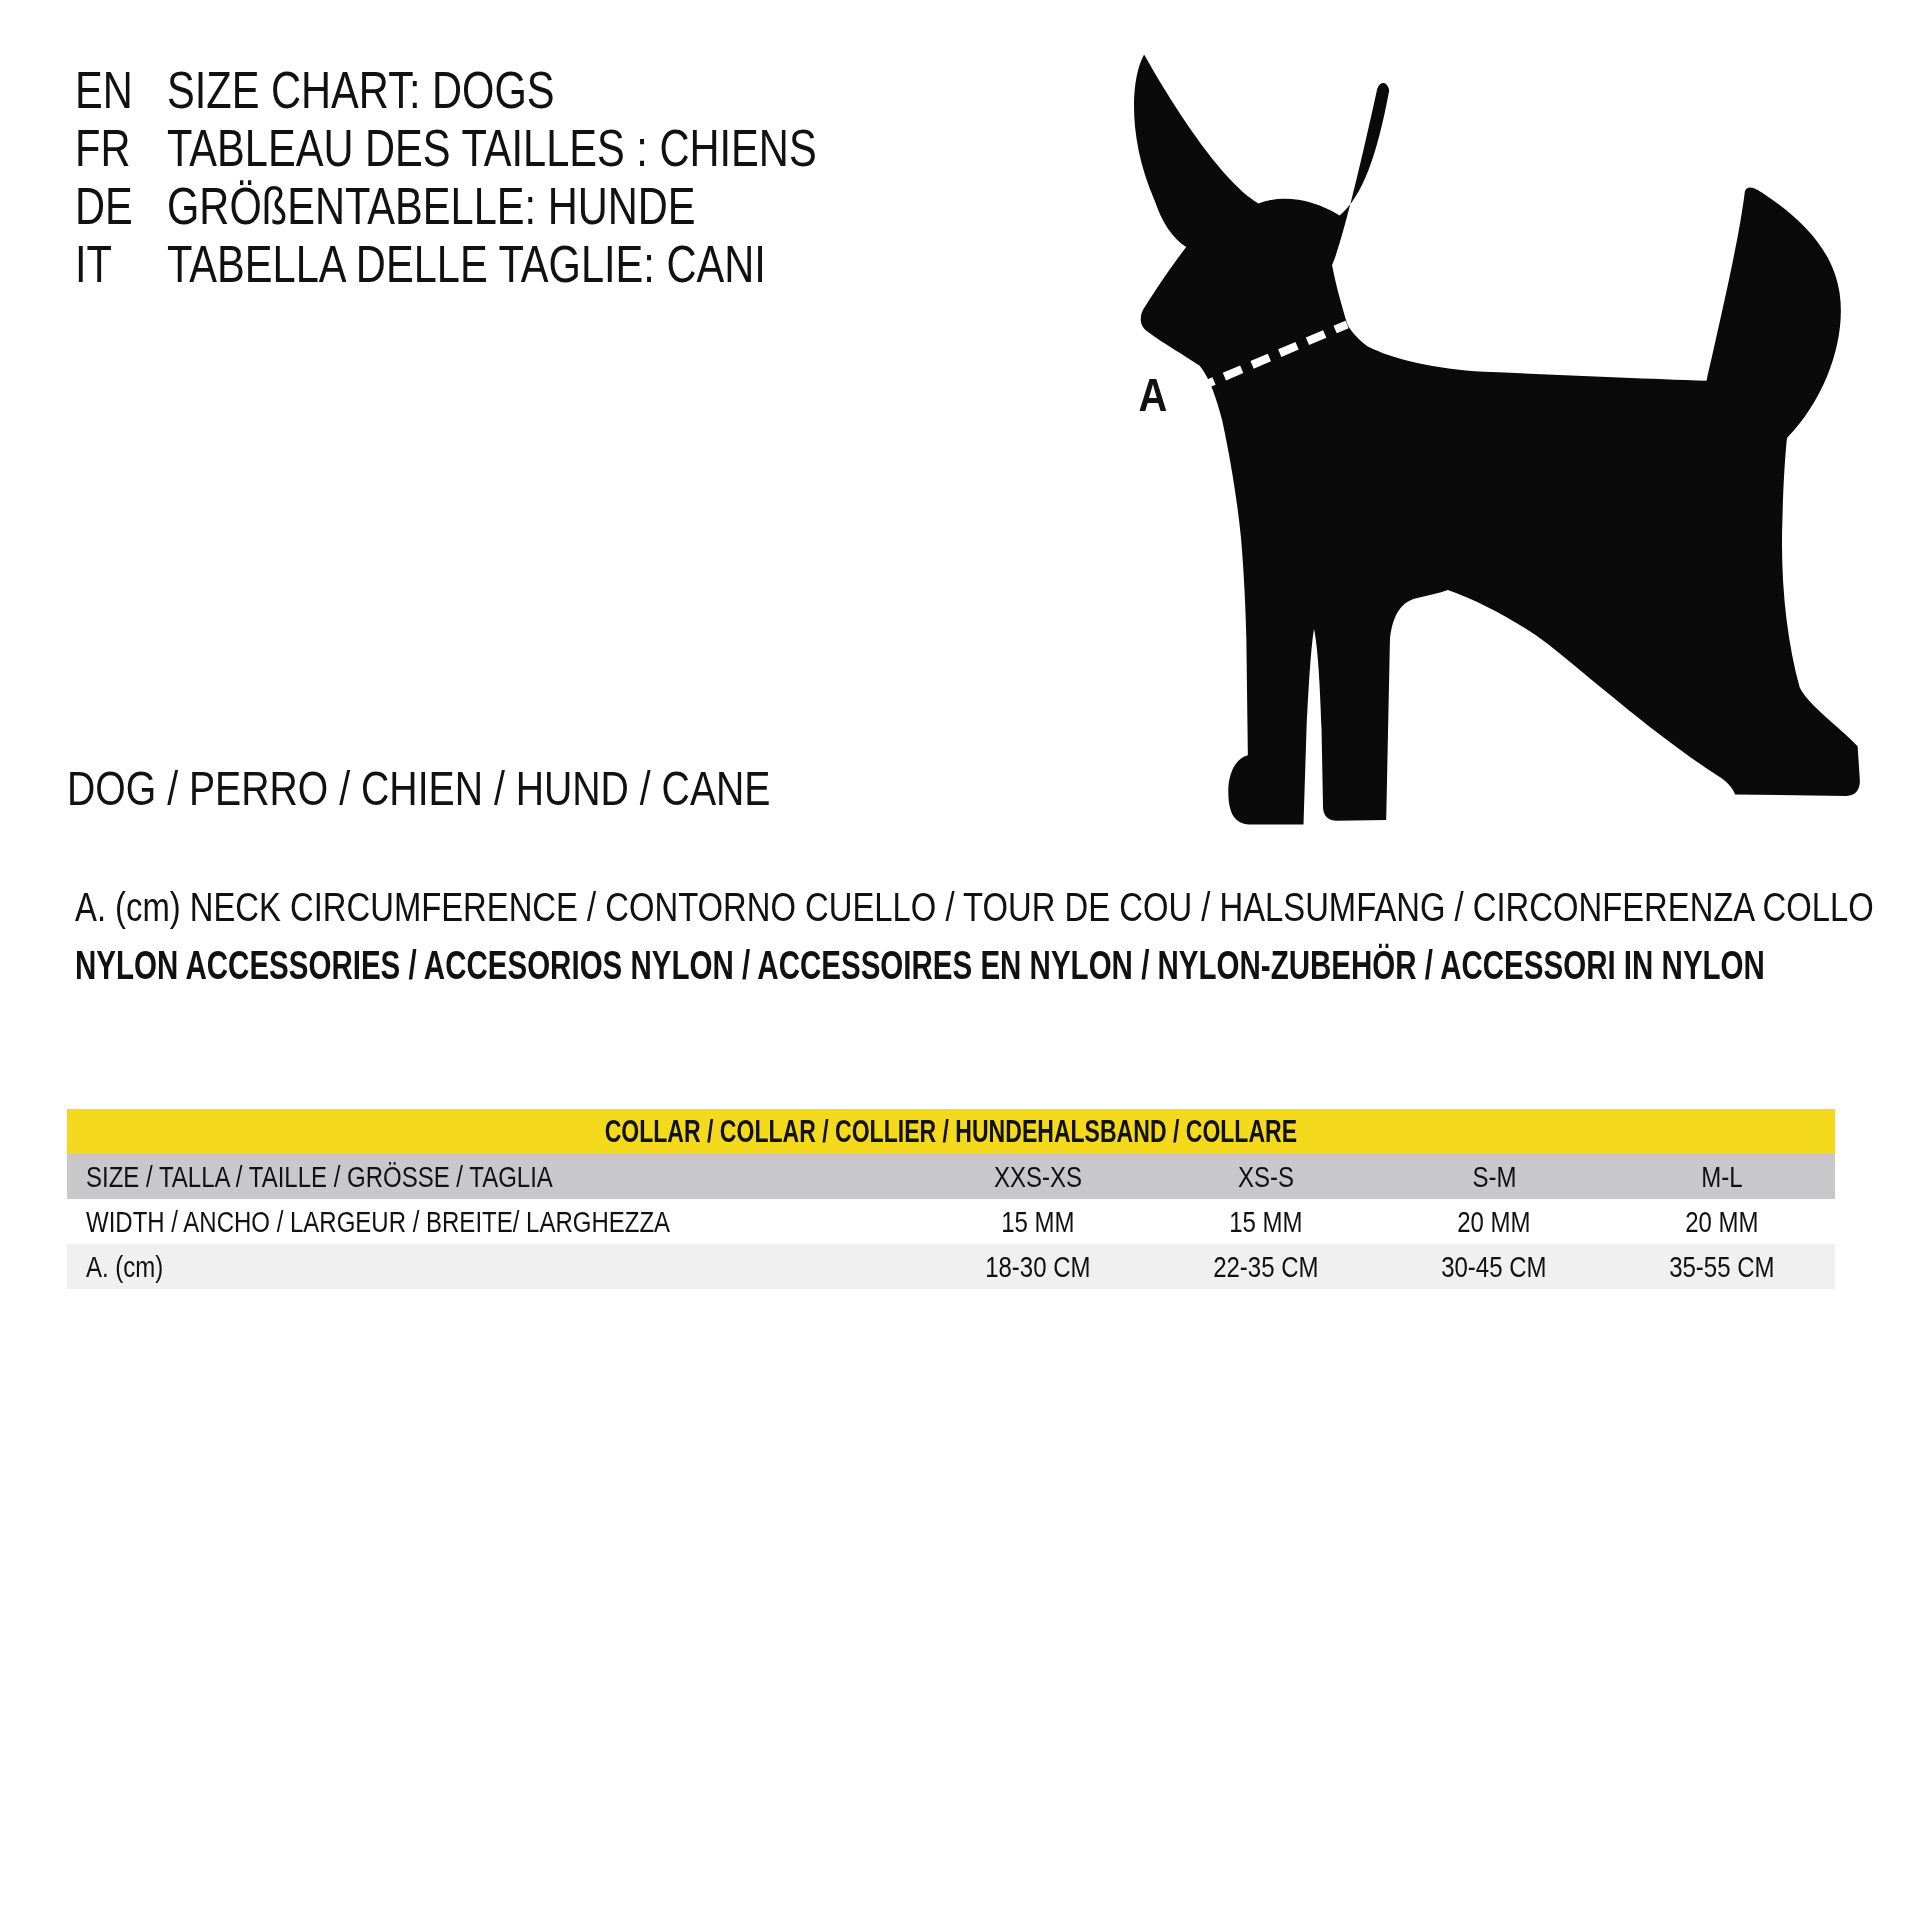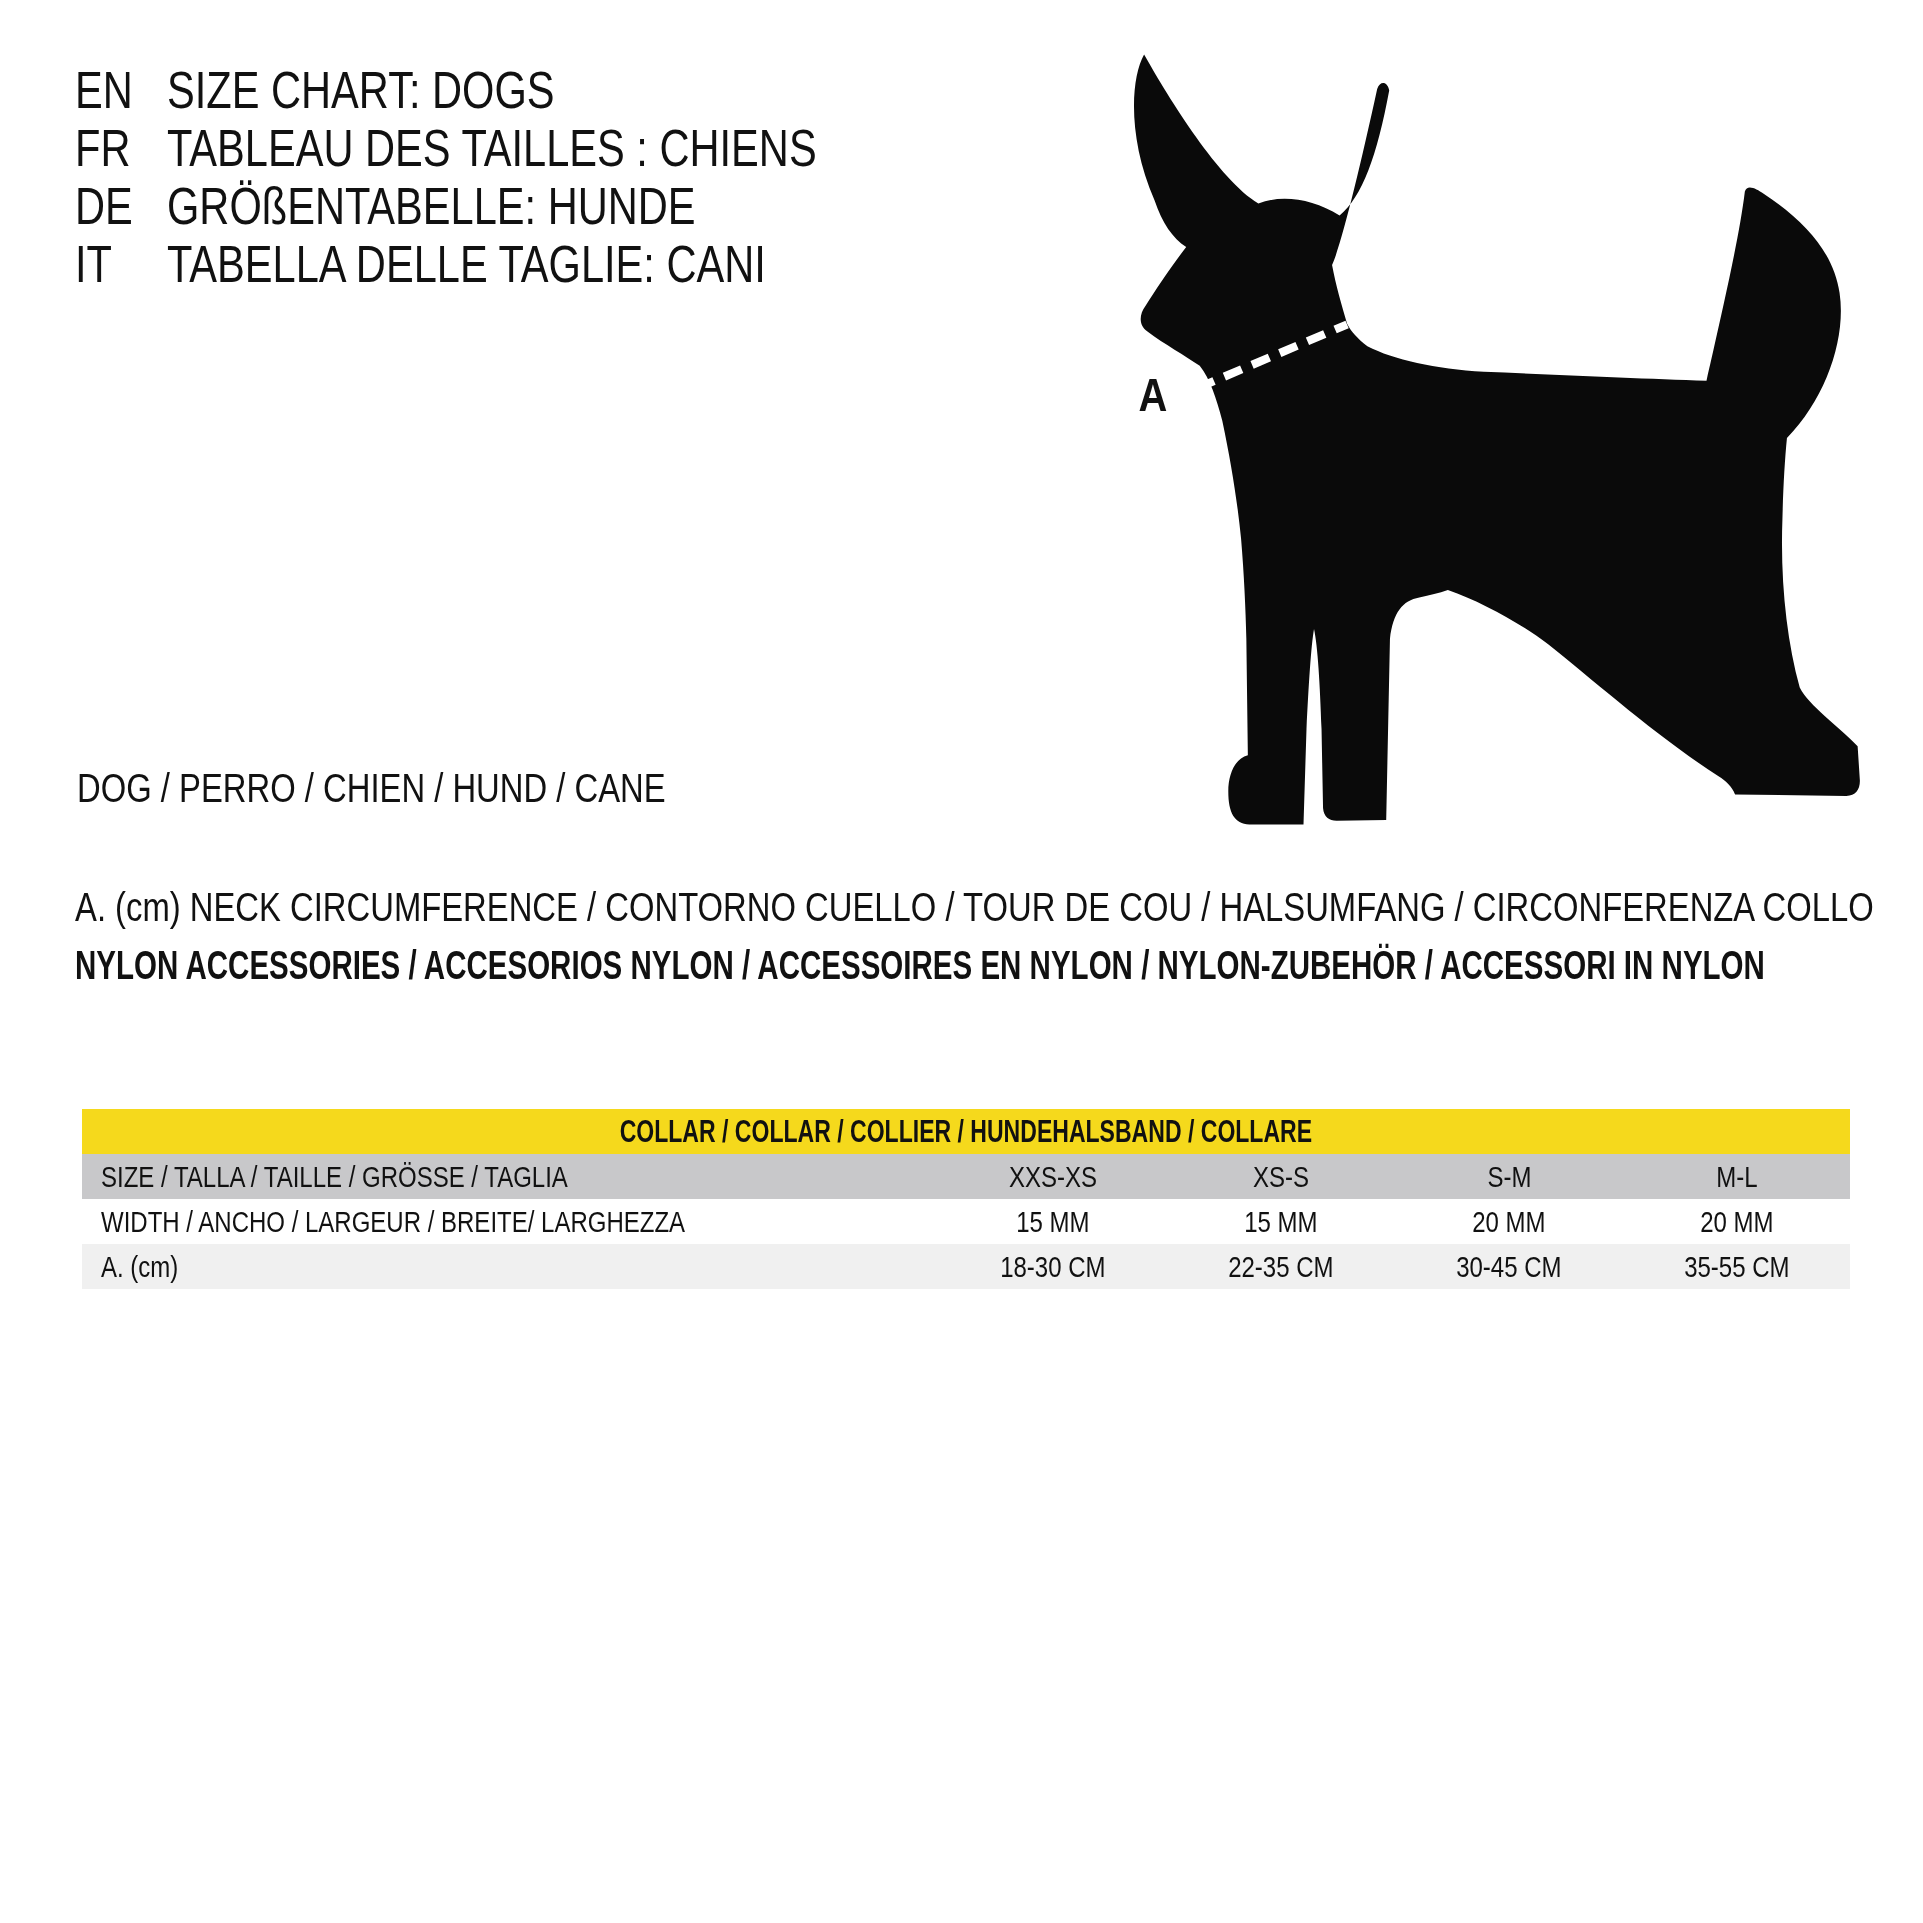--- a/index.html
+++ b/index.html
@@ -15,25 +15,25 @@
   .cxcb{display:inline-block;transform:scaleX(0.72);transform-origin:50% 50%;white-space:nowrap;font-weight:bold;}
 
   .lang-list{left:75px;top:61px;font-size:52px;line-height:58px;}
   .lang-row{display:flex;}
   .lang-code{flex:0 0 92px;width:92px;}
 
   .dog-wrap{left:1123px;top:41px;width:767px;height:797px;}
   .a-label{left:1136px;top:371px;font-size:47px;font-weight:bold;line-height:1;}
   .a-label .cxc{transform:scaleX(0.85);}
 
-  .caption{left:77px;top:768px;font-size:41px;line-height:41px;text-align:center;}
+  .caption{left:67px;top:768px;font-size:49px;line-height:41px;text-align:center;}
   .note1{left:75px;top:887px;font-size:41px;line-height:41px;}
   .note2{left:75px;top:945px;font-size:41px;line-height:41px;}
 
-  .size-table{left:82px;top:1109px;width:1768px;text-decoration:underline;}
+  .size-table{left:67px;top:1109px;width:1768px;text-decoration:underline;}
   .t-header{height:45px;line-height:45px;text-align:center;background:#F5D91C;font-size:32px;}
   .t-row{display:flex;height:45px;line-height:45px;font-size:30px;}
   .t-row.bg-gray{background:#C8C8CA;}
   .t-row.bg-white{background:#ffffff;}
   .t-row.bg-light{background:#F0F0F0;}
   .t-label{flex:0 0 857px;width:857px;padding-left:19px;box-sizing:border-box;text-align:left;}
   .t-col{flex:0 0 228px;width:228px;text-align:center;}
 </style>
 </head>
 <body>

